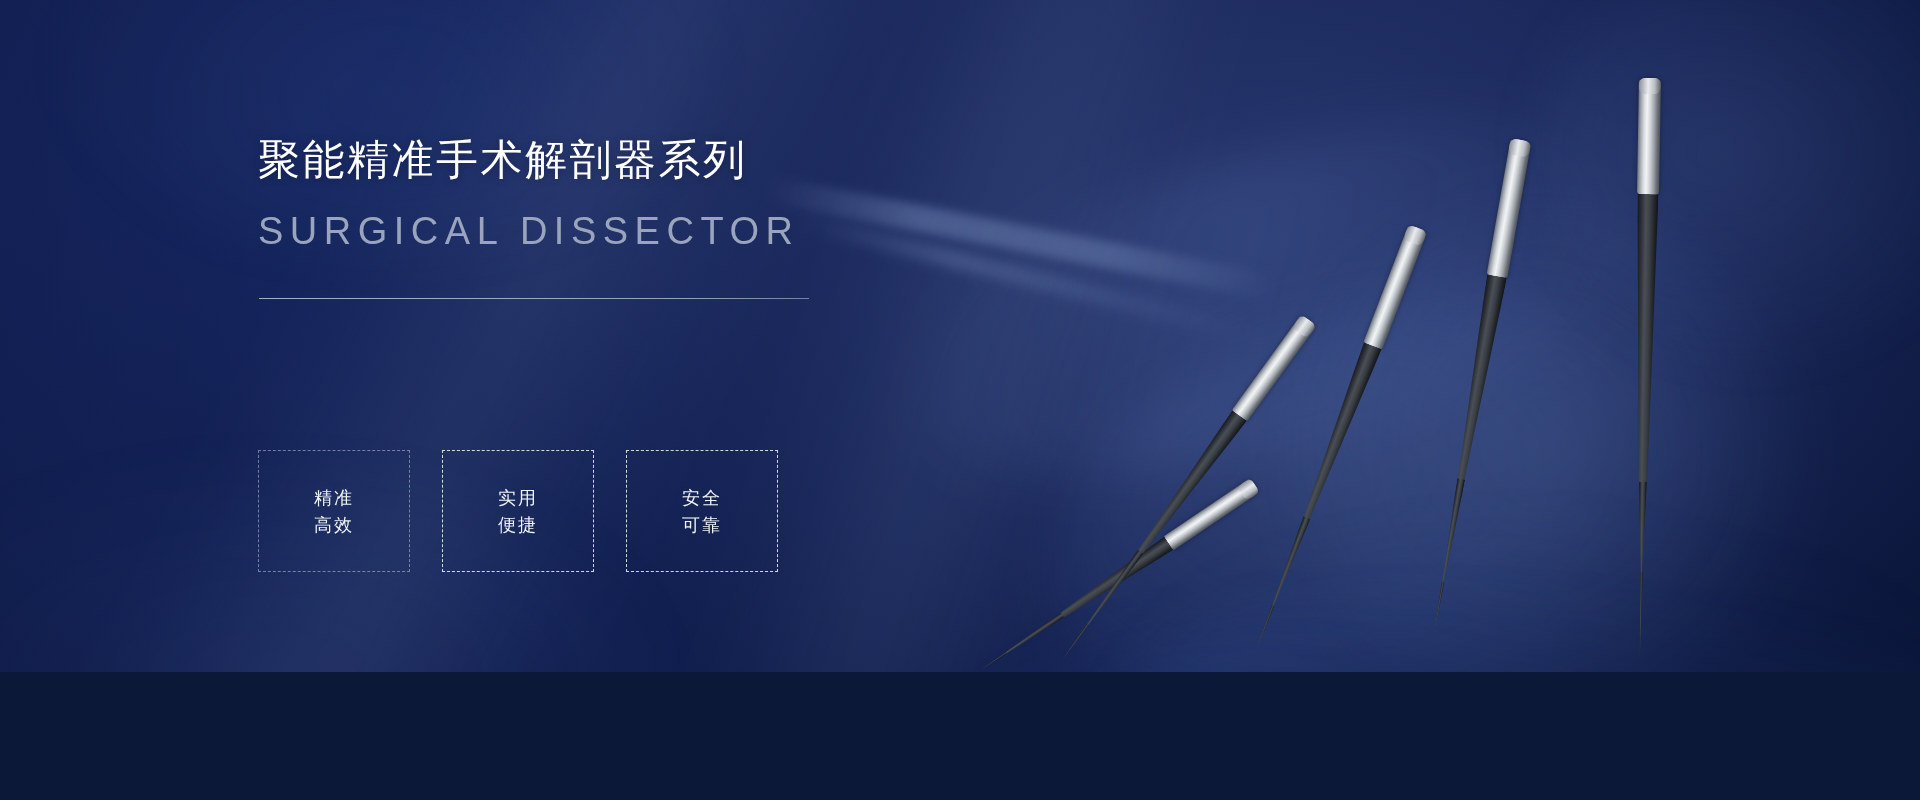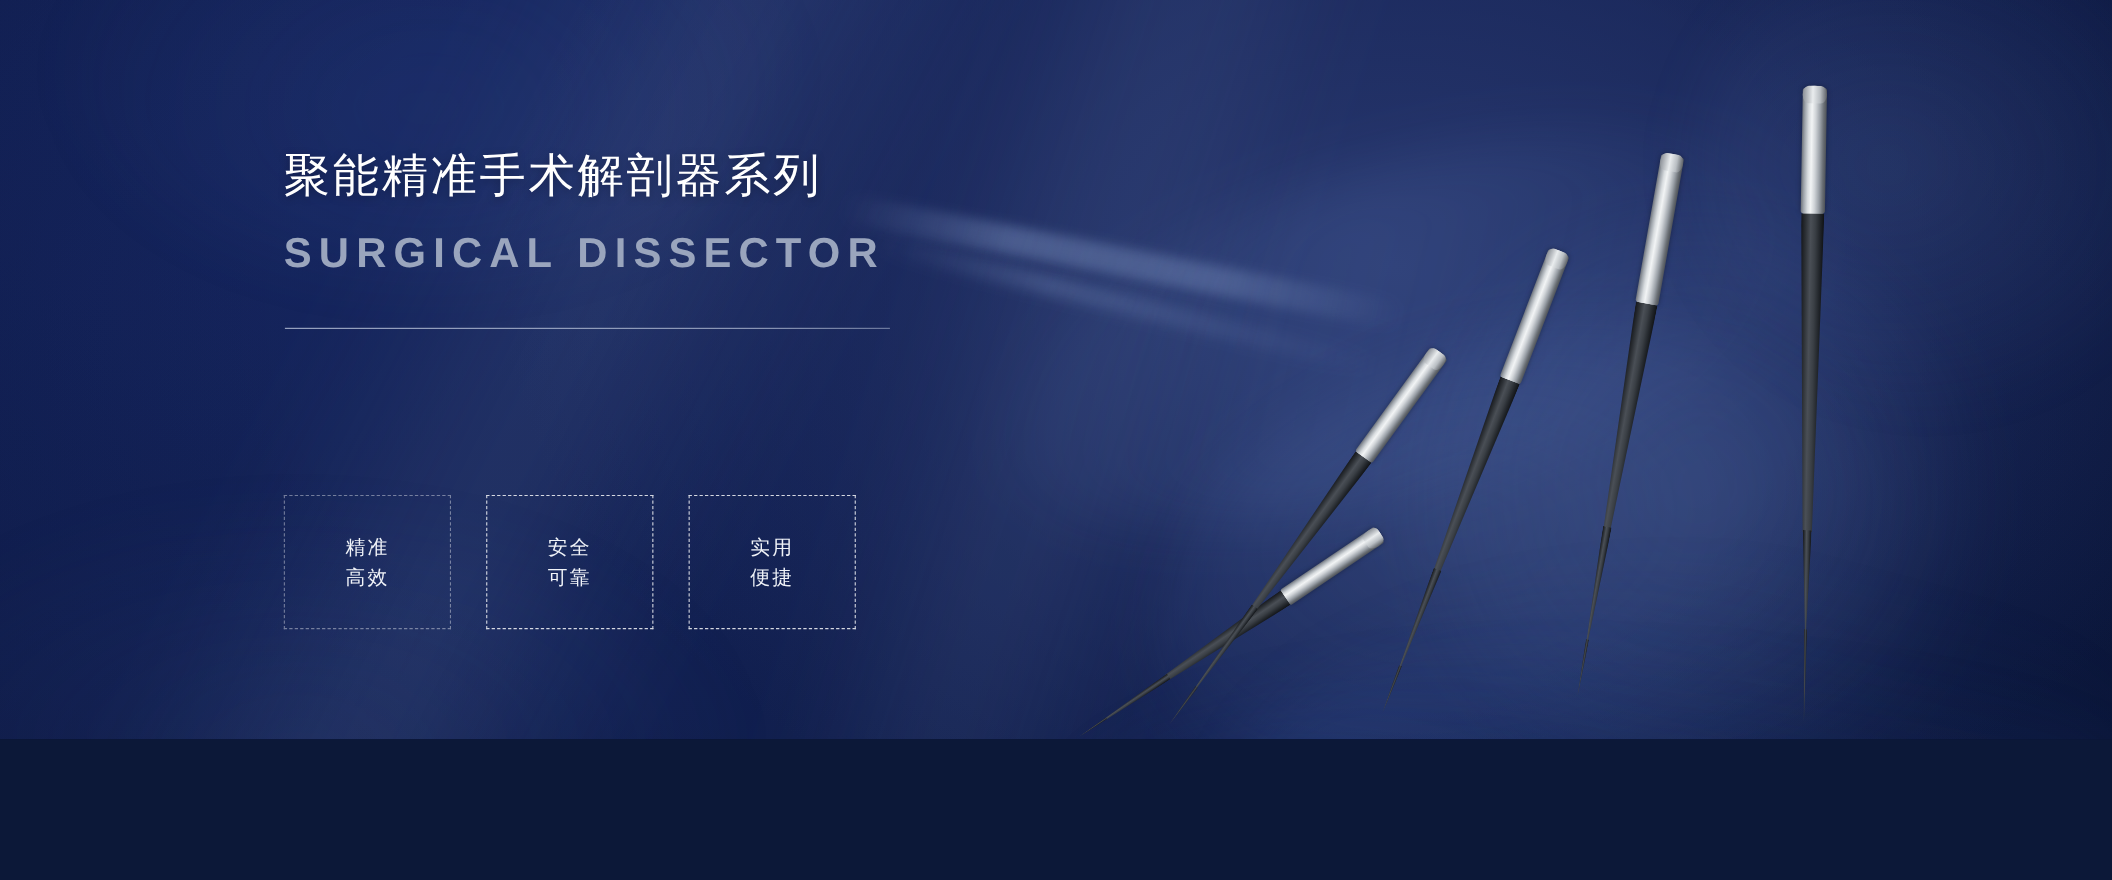--- a/index.html
+++ b/index.html
@@ -131,21 +131,21 @@
     font-weight: 400;
     color: #ffffff;
     letter-spacing: 2.5px;
     line-height: 1;
     white-space: nowrap;
     text-shadow: 0 1px 8px rgba(0,0,0,0.28);
   }
   .title-en {
     position: absolute; left: 0; top: 212px;
     font-size: 38px;
-    font-weight: 700;
+    font-weight: 400;
     color: #9aa5bd;
     letter-spacing: 6.5px;
     line-height: 1;
     white-space: nowrap;
   }
   .divider {
     position: absolute; left: 1px; top: 298px;
     width: 550px; height: 1px;
     background: linear-gradient(90deg, rgba(189,199,220,0.85) 0%, rgba(189,199,220,0.75) 78%, rgba(189,199,220,0.55) 100%);
   }
@@ -303,23 +303,23 @@
     <div class="title-cn">聚能精准手术解剖器系列</div>
     <div class="title-en">SURGICAL DISSECTOR</div>
     <div class="divider"></div>
 
     <div class="feature-row">
       <div class="feature-box">
         <span class="feature-line">精准</span>
         <span class="feature-line">高效</span>
       </div>
       <div class="feature-box bright">
+        <span class="feature-line">实用</span>
+        <span class="feature-line">便捷</span>
+      </div>
+      <div class="feature-box bright">
         <span class="feature-line">安全</span>
         <span class="feature-line">可靠</span>
       </div>
-      <div class="feature-box bright">
-        <span class="feature-line">实用</span>
-        <span class="feature-line">便捷</span>
-      </div>
     </div>
   </div>
 
 </div>
 
 </body></html>

